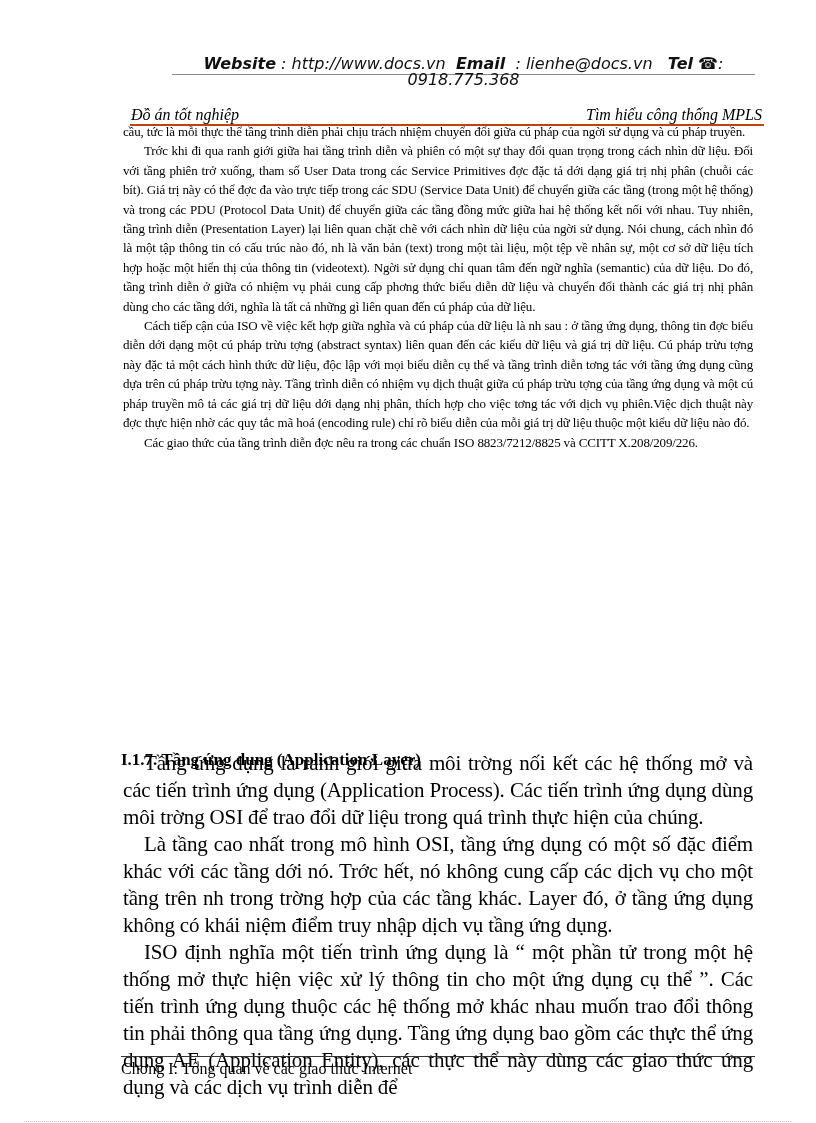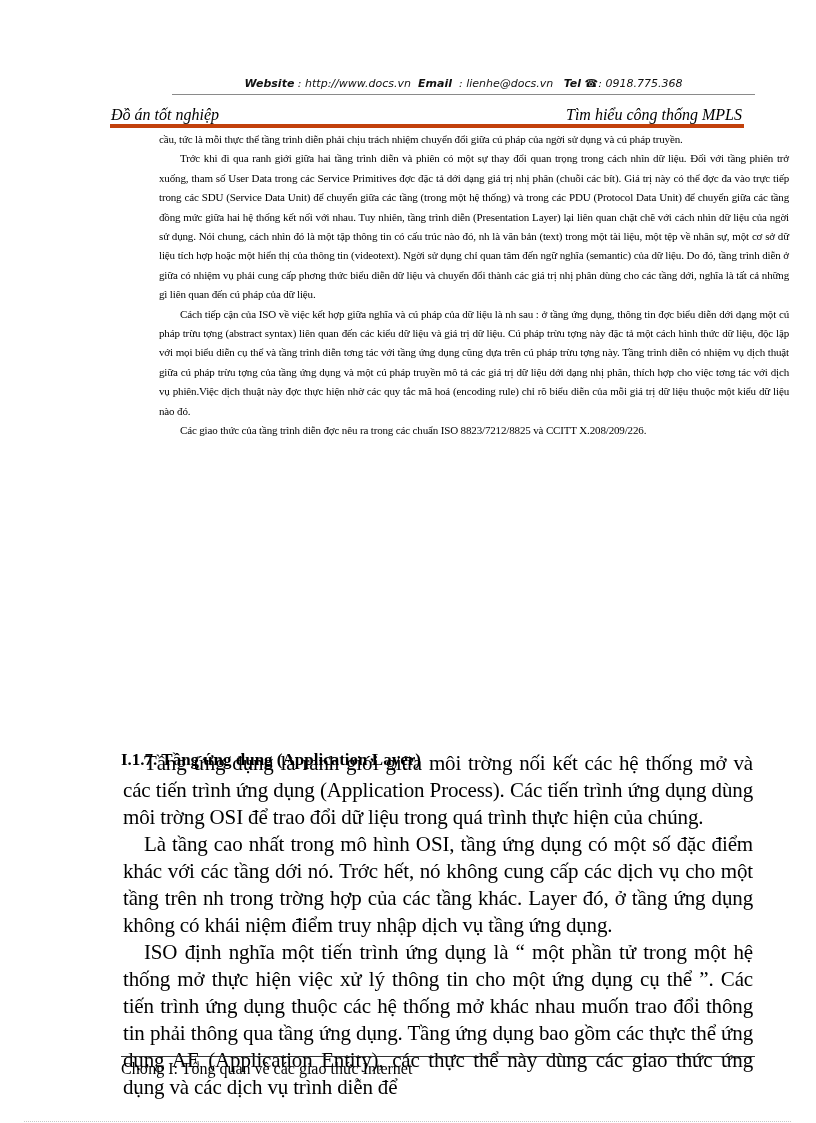--- a/index.html
+++ b/index.html
@@ -17,51 +17,49 @@
     }
     .site-header {
       position: absolute;
       left: 172px;
       top: 56px;
       width: 583px;
       height: 18px;
       text-align: center;
       font-family: "DejaVu Sans", "Liberation Sans", sans-serif;
       font-style: italic;
-      font-size: 11px;
+      font-size: 16px;
       line-height: 16px;
       border-bottom: 1px solid #8a8a8a;
       color: #111;
-      margin-top: 20px;
     }
     .site-header b { font-weight: bold; }
     .doc-header {
       position: absolute;
-      left: 110px;
+      left: 130px;
       top: 106px;
       width: 634px;
       height: 18px;
-      border-bottom: 4px solid #c2410c;
+      border-bottom: 2px solid #c2410c;
       font-style: italic;
       font-size: 16px;
       line-height: 18px;
       text-decoration: underline;
     }
     .doc-header .left { position: absolute; left: 1px; top: 0; }
     .doc-header .right { position: absolute; right: 2px; top: 0; }
     .content {
       position: absolute;
       left: 123px;
-      top: 130px;
+      top: 122px;
       width: 630px;
-      font-size: 11px;
+      font-size: 13px;
       line-height: 19.4px;
       text-align: justify;
       letter-spacing: -0.15px;
-      margin-left: 36px;
     }
     .content p {
       margin: 0;
     }
     .content p.indent { text-indent: 21px; }
     .heading {
       position: absolute;
       left: 121px;
       top: 750px;
       font-weight: bold;

